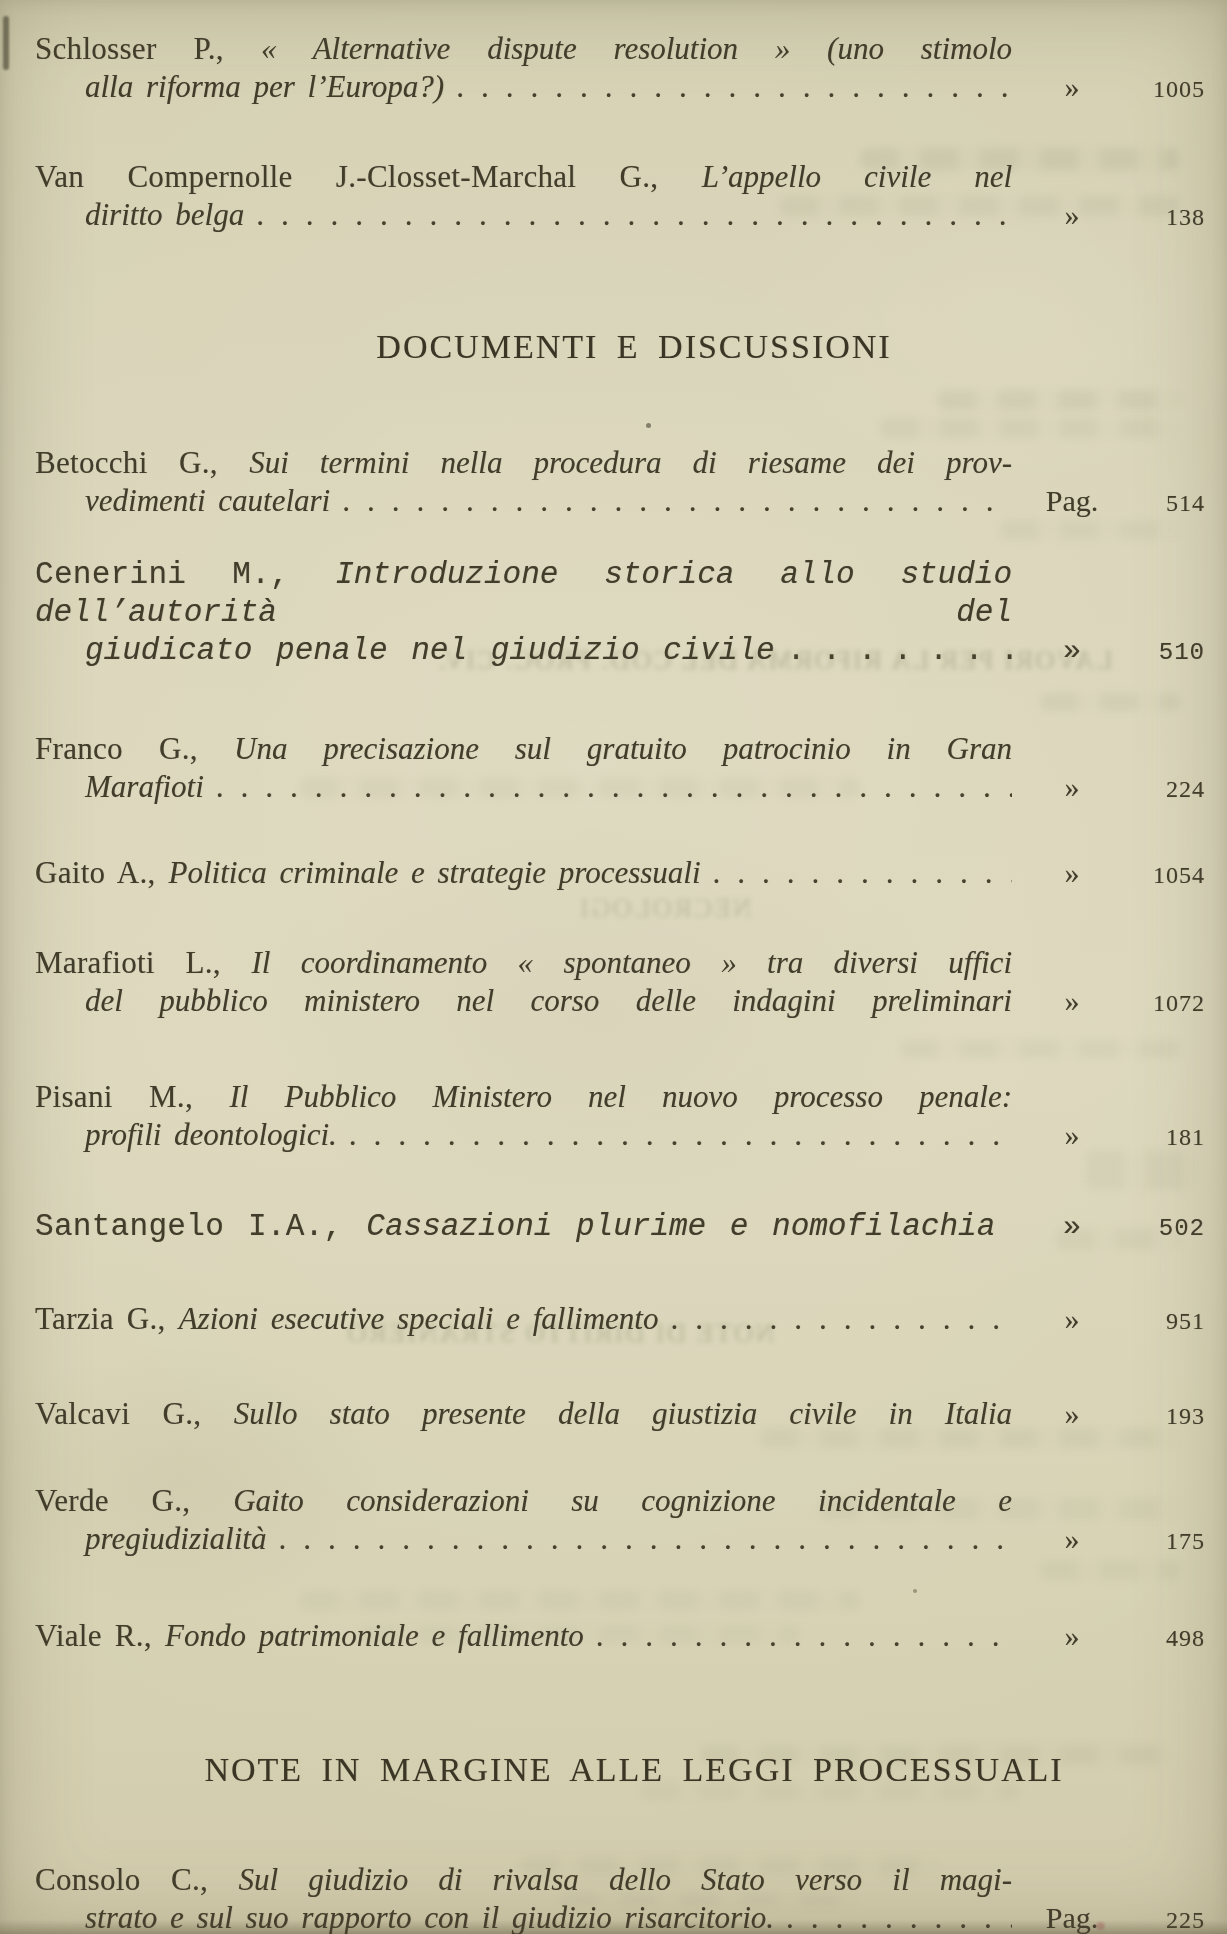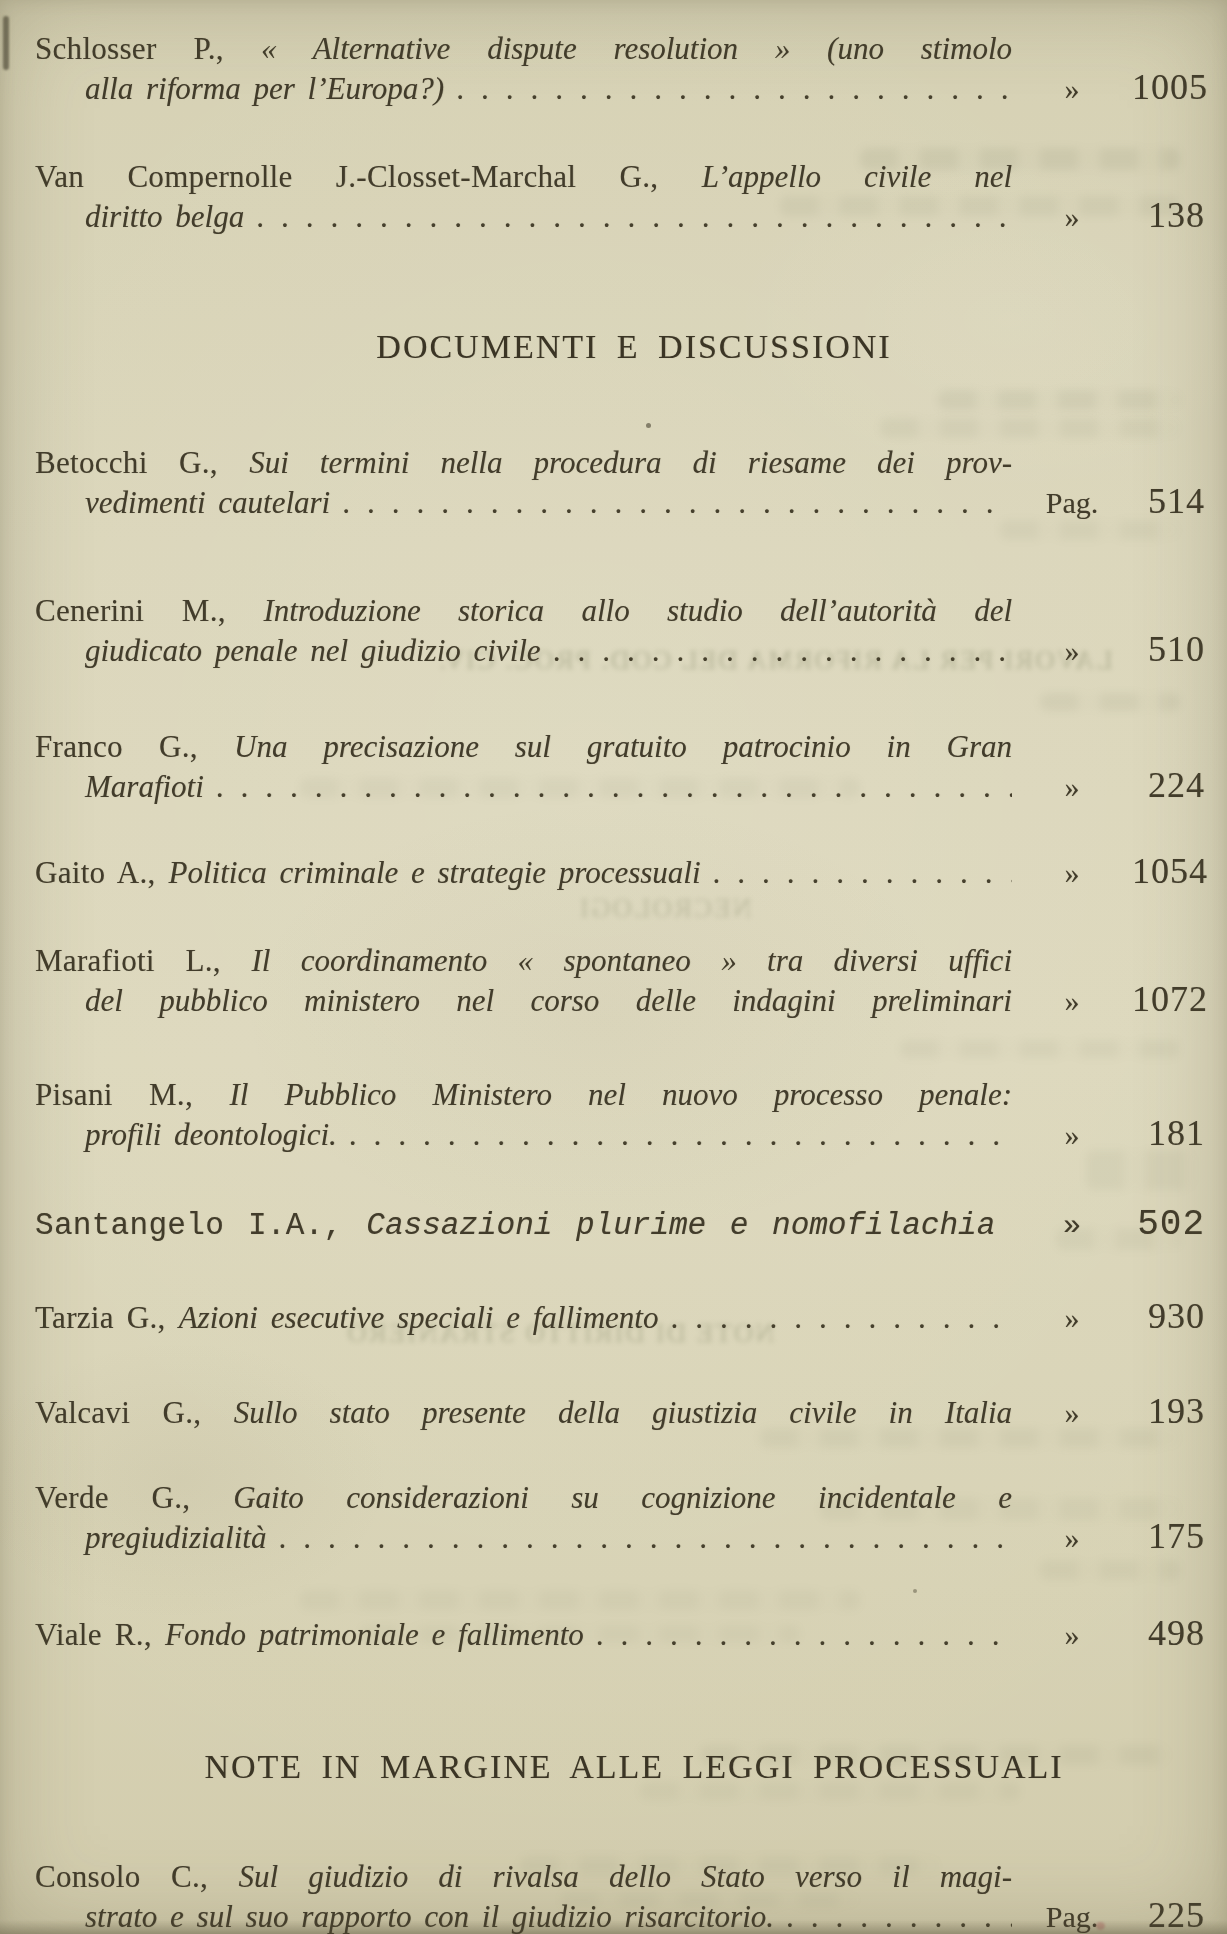--- a/index.html
+++ b/index.html
@@ -64,30 +64,30 @@
   .eline.last{display:flex;align-items:baseline;width:1170px;}
   .twrap{width:977px;box-sizing:border-box;}
   .twrap.dotted{display:flex;align-items:baseline;}
   .twrap.dotted .segs{white-space:nowrap;}
   .twrap.fullj{text-align:justify;text-align-last:justify;}
   .dots{
     flex:1;overflow:hidden;white-space:nowrap;
     letter-spacing:17px;padding-left:12px;color:#46402d;
   }
   .rlabel{width:120px;text-align:center;font-size:30px;flex:none;}
-  .rpage{width:73px;text-align:right;font-size:36px;letter-spacing:1px;flex:none;}
+  .rpage{width:73px;text-align:right;font-size:24px;letter-spacing:1px;flex:none;}
   .rom{letter-spacing:0.3px;}
   .ita{font-style:italic;}
 
   
   #toc > :nth-child(1){margin-top:6px;}
   #toc > :nth-child(2){margin-top:50px;}
   #toc > :nth-child(3){margin-top:90px;}
   #toc > :nth-child(4){margin-top:76px;}
-  #toc > :nth-child(5){margin-top:70px;}
+  #toc > :nth-child(5){margin-top:34px;font-family:Liberation Mono, monospace;}
   #toc > :nth-child(6){margin-top:58px;}
   #toc > :nth-child(7){margin-top:46px;}
   #toc > :nth-child(8){margin-top:50px;}
   #toc > :nth-child(9){margin-top:56px;}
   #toc > :nth-child(10){margin-top:52px;font-family:Liberation Mono, monospace;}
   #toc > :nth-child(11){margin-top:52px;}
   #toc > :nth-child(12){margin-top:55px;}
   #toc > :nth-child(13){margin-top:47px;}
   #toc > :nth-child(14){margin-top:57px;}
   #toc > :nth-child(15){margin-top:92px;}
@@ -220,21 +220,21 @@
           <div class="rpage">502</div>
         </div>
       </div>
       <div class="entry">
         <div class="eline last">
           <div class="twrap dotted">
             <div class="segs" style="display: inline;"><span class="rom">Tarzia G., </span><span class="ita">Azioni esecutive speciali e fallimento</span></div>
             <span class="dots">..................................................</span>
           </div>
           <div class="rlabel">»</div>
-          <div class="rpage">930</div>
+          <div class="rpage">951</div>
         </div>
       </div>
       <div class="entry">
         <div class="eline last">
           <div class="twrap fullj"><span class="rom">Valcavi G., </span><span class="ita">Sullo stato presente della giustizia civile in Italia</span></div>
           <div class="rlabel">»</div>
           <div class="rpage">193</div>
         </div>
       </div>
       <div class="entry">

